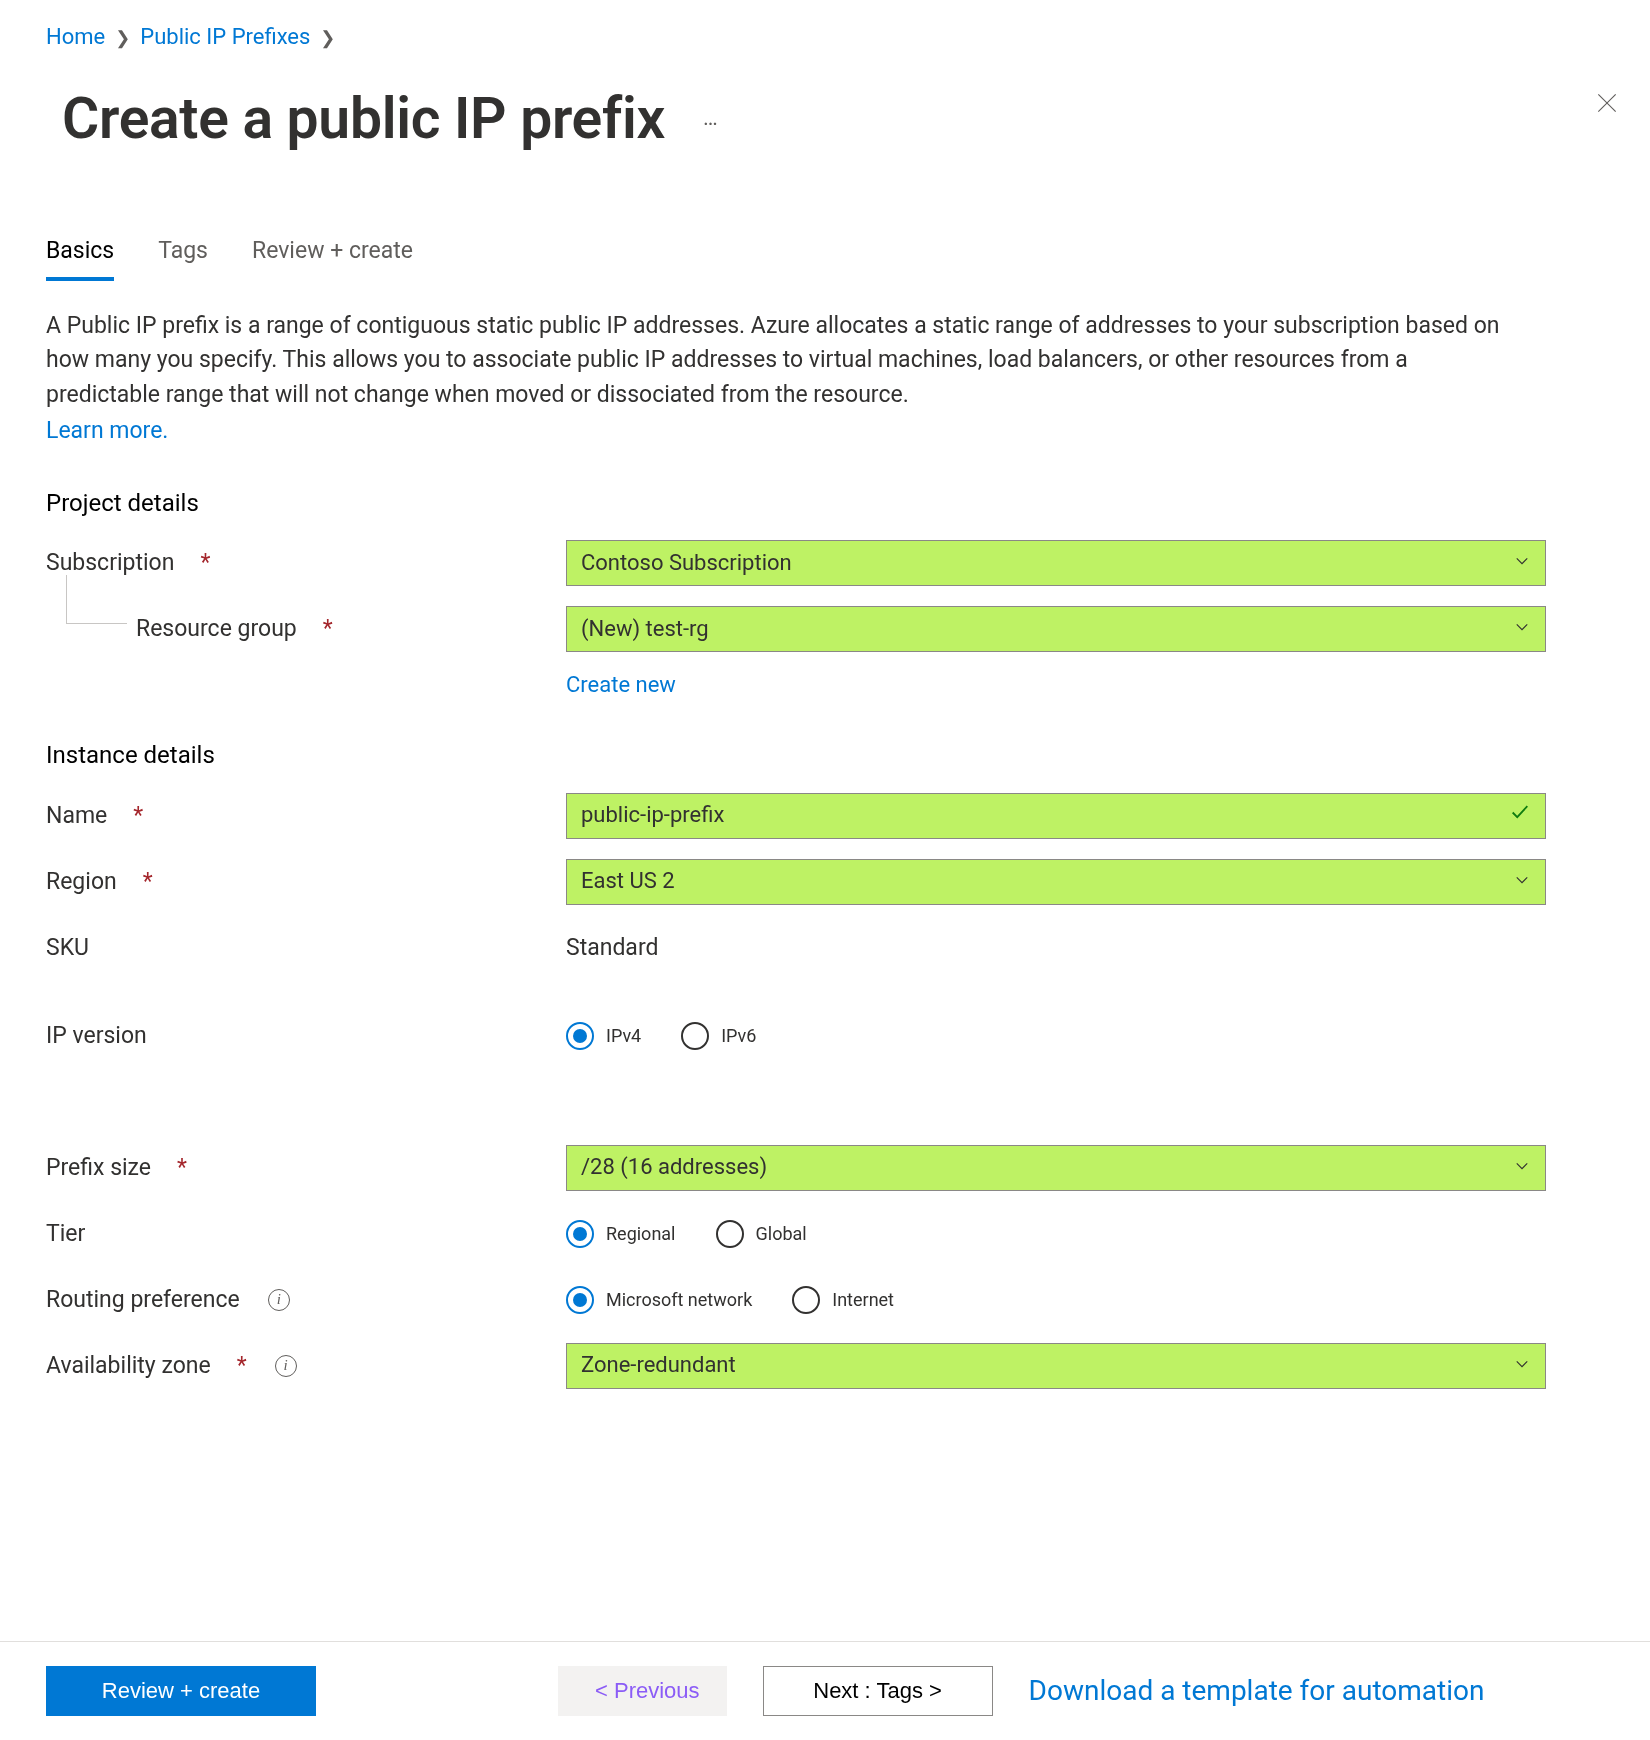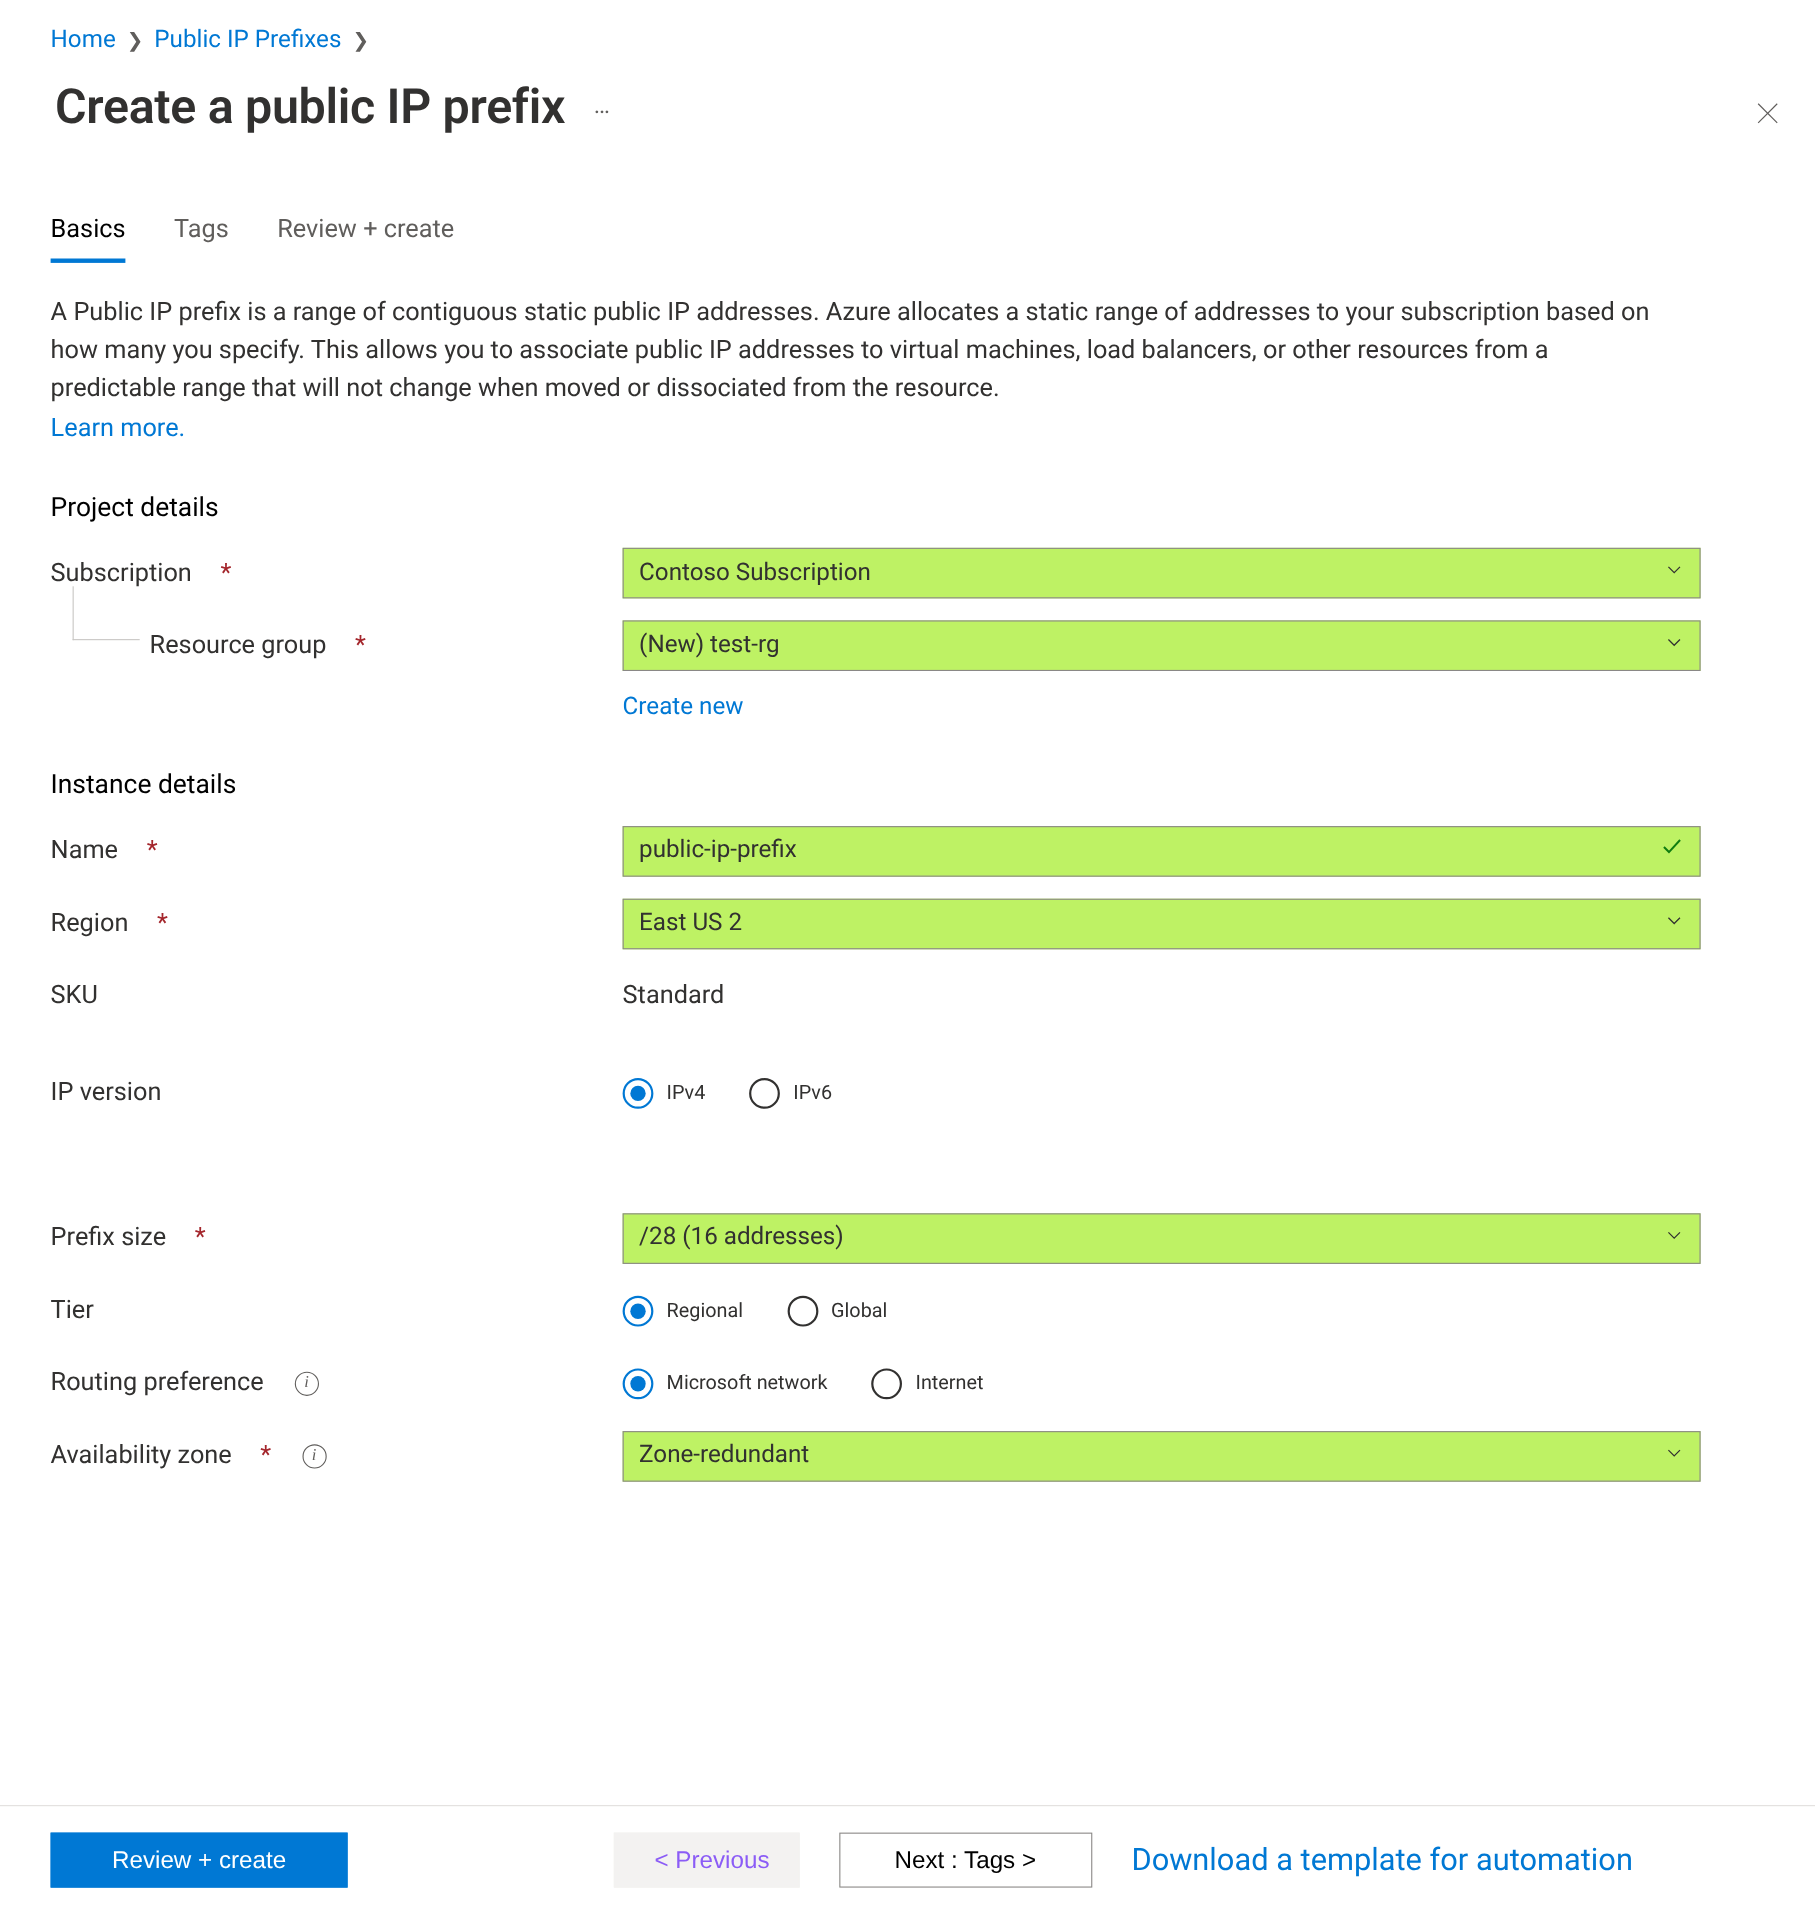--- a/index.html
+++ b/index.html
@@ -40,22 +40,22 @@
   .chev{color:var(--muted);font-size:18px;}
   
   .title-row{
     display:flex;
     align-items:center;
     gap:22px;
     margin:10px 0 60px 0;
   }
   .title-row h1{
     font-weight:600;
-    font-size:44px;
-    margin:4px;
+    font-size:57px;
+    margin:16px;
     letter-spacing:-0.3px;
   }
   .ellipsis{font-size:22px;color:var(--muted);letter-spacing:2px;cursor:pointer;}
   .close-btn{
     position:absolute;
     top:90px;
     right:30px;
     cursor:pointer;
   }
   .close-btn svg{width:26px;height:26px;stroke:#605e5c;stroke-width:1;}

